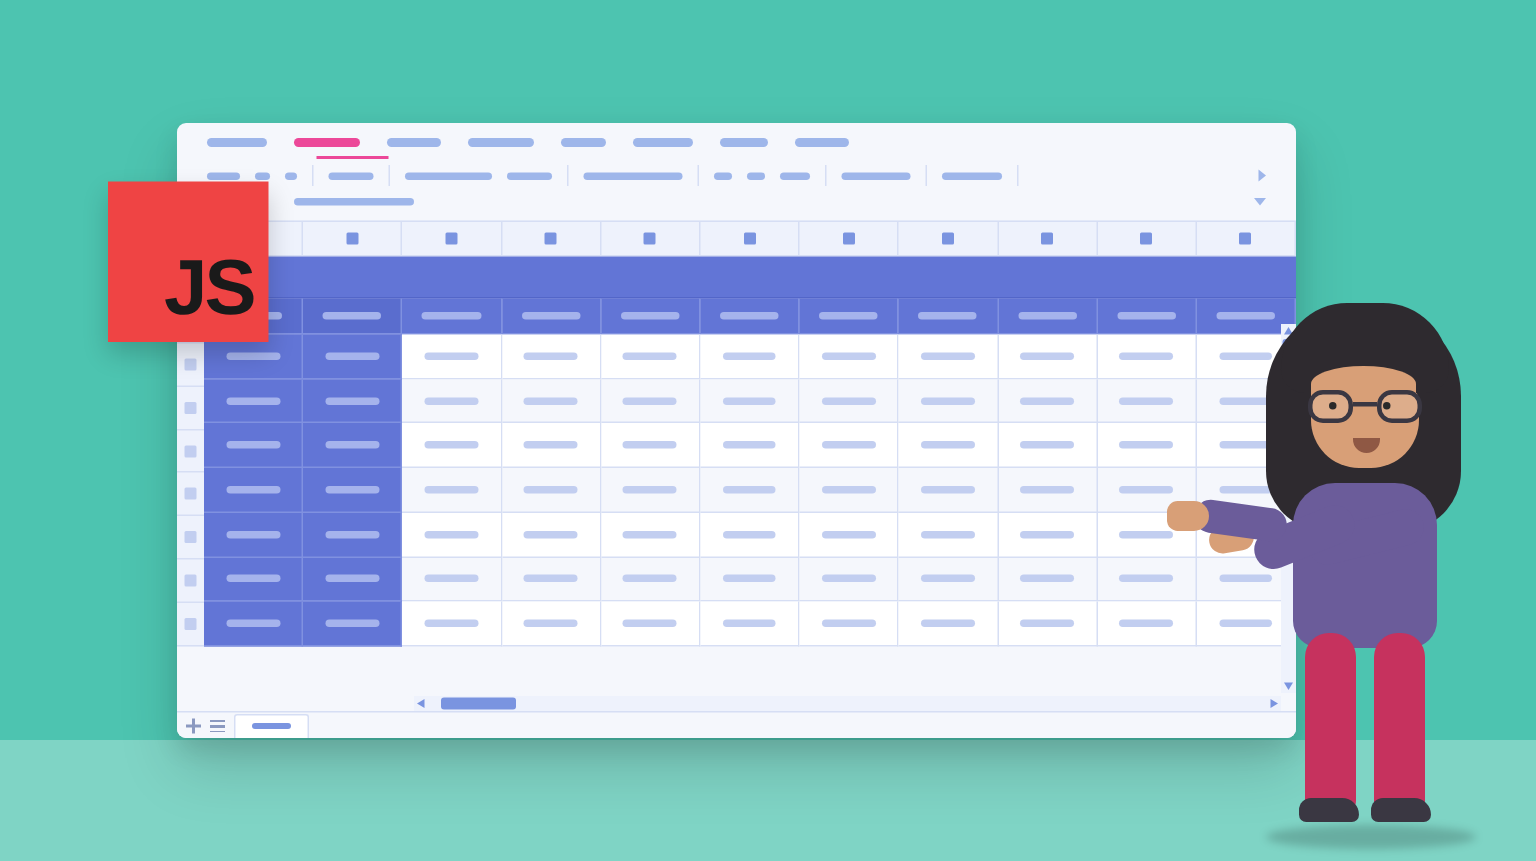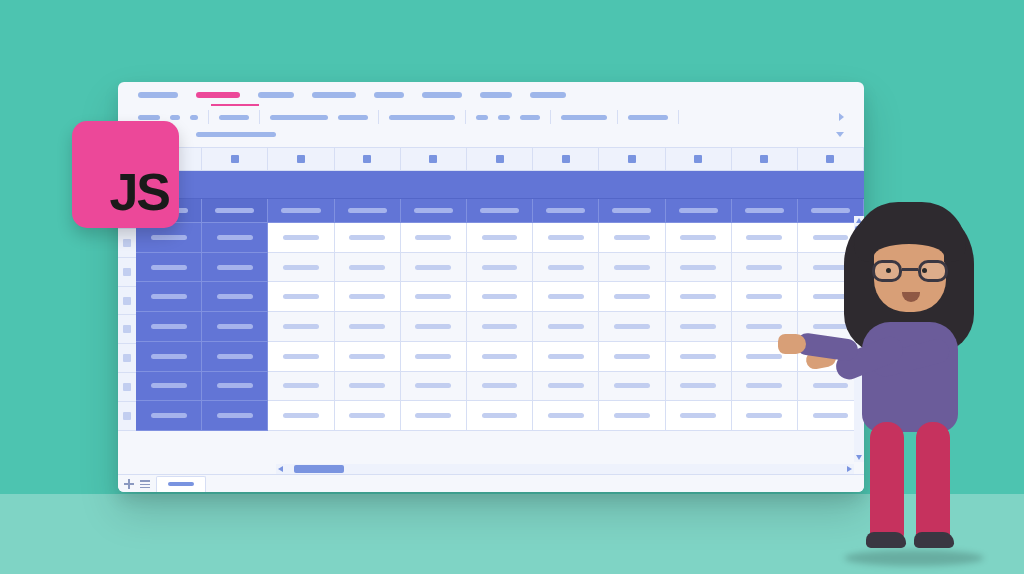--- a/index.html
+++ b/index.html
@@ -294,32 +294,31 @@
     border-radius: 2px;
   }
 
   
   .js-badge {
     position: absolute;
     left: 72px;
     top: 121px;
     width: 107px;
     height: 107px;
-    background: #ec4899;
+    background: #ef4444;
     box-shadow: 0 8px 16px rgba(0,0,0,0.18);
     display: flex;
     align-items: flex-end;
     justify-content: flex-end;
     padding: 6px 10px 6px 6px;
     font-family: Arial, Helvetica, sans-serif;
     font-weight: 900;
     font-size: 52px;
     color: #1a1a1a;
     letter-spacing: -2px;
-    border-radius: 15px;
   }
 
   
   .character {
     position: absolute;
     right: 30px;
     bottom: 10px;
     width: 170px;
     height: 390px;
   }

